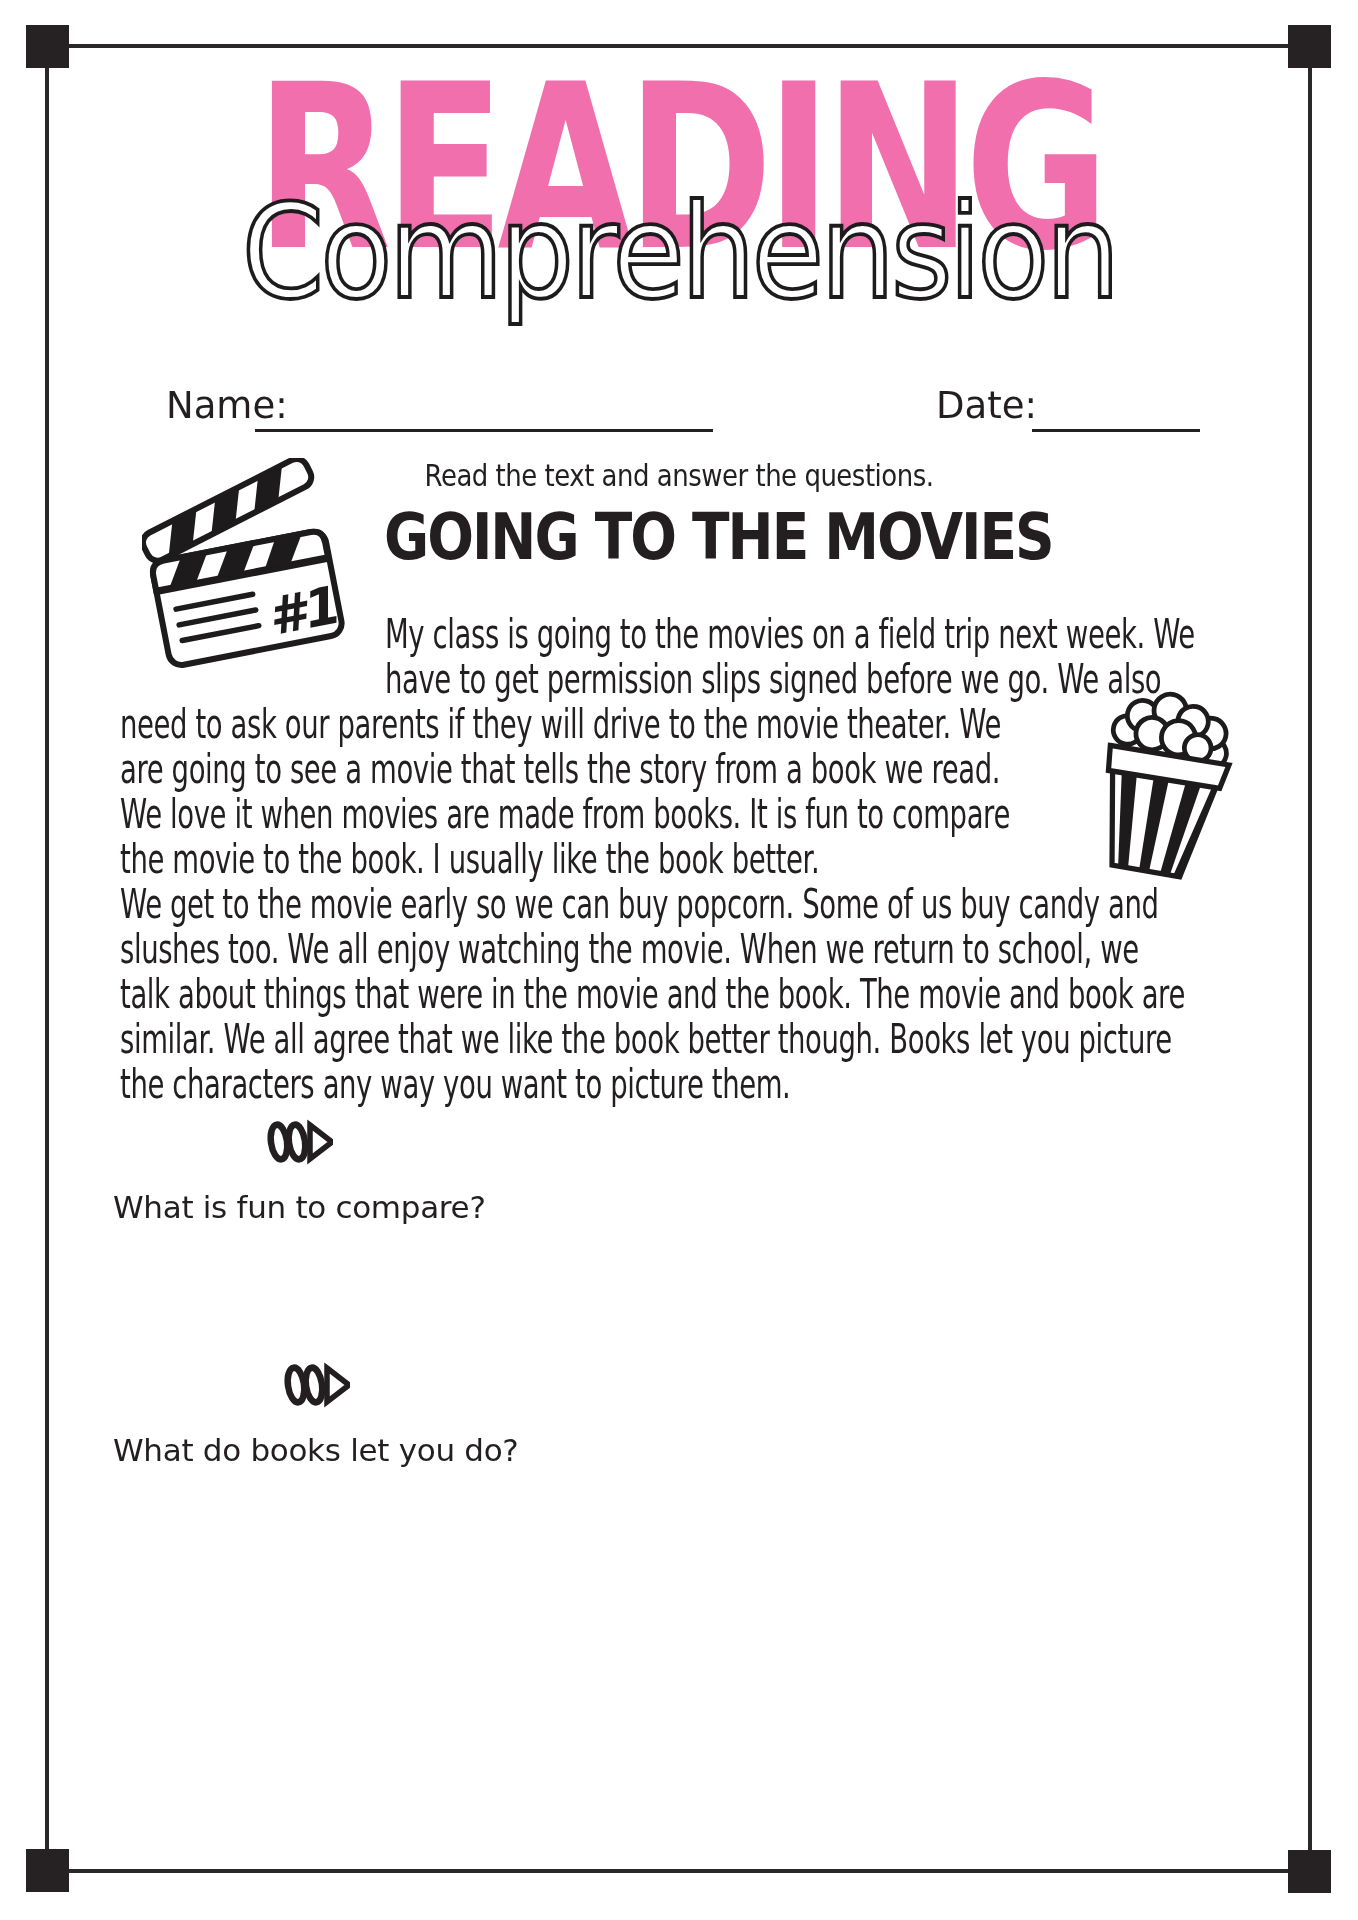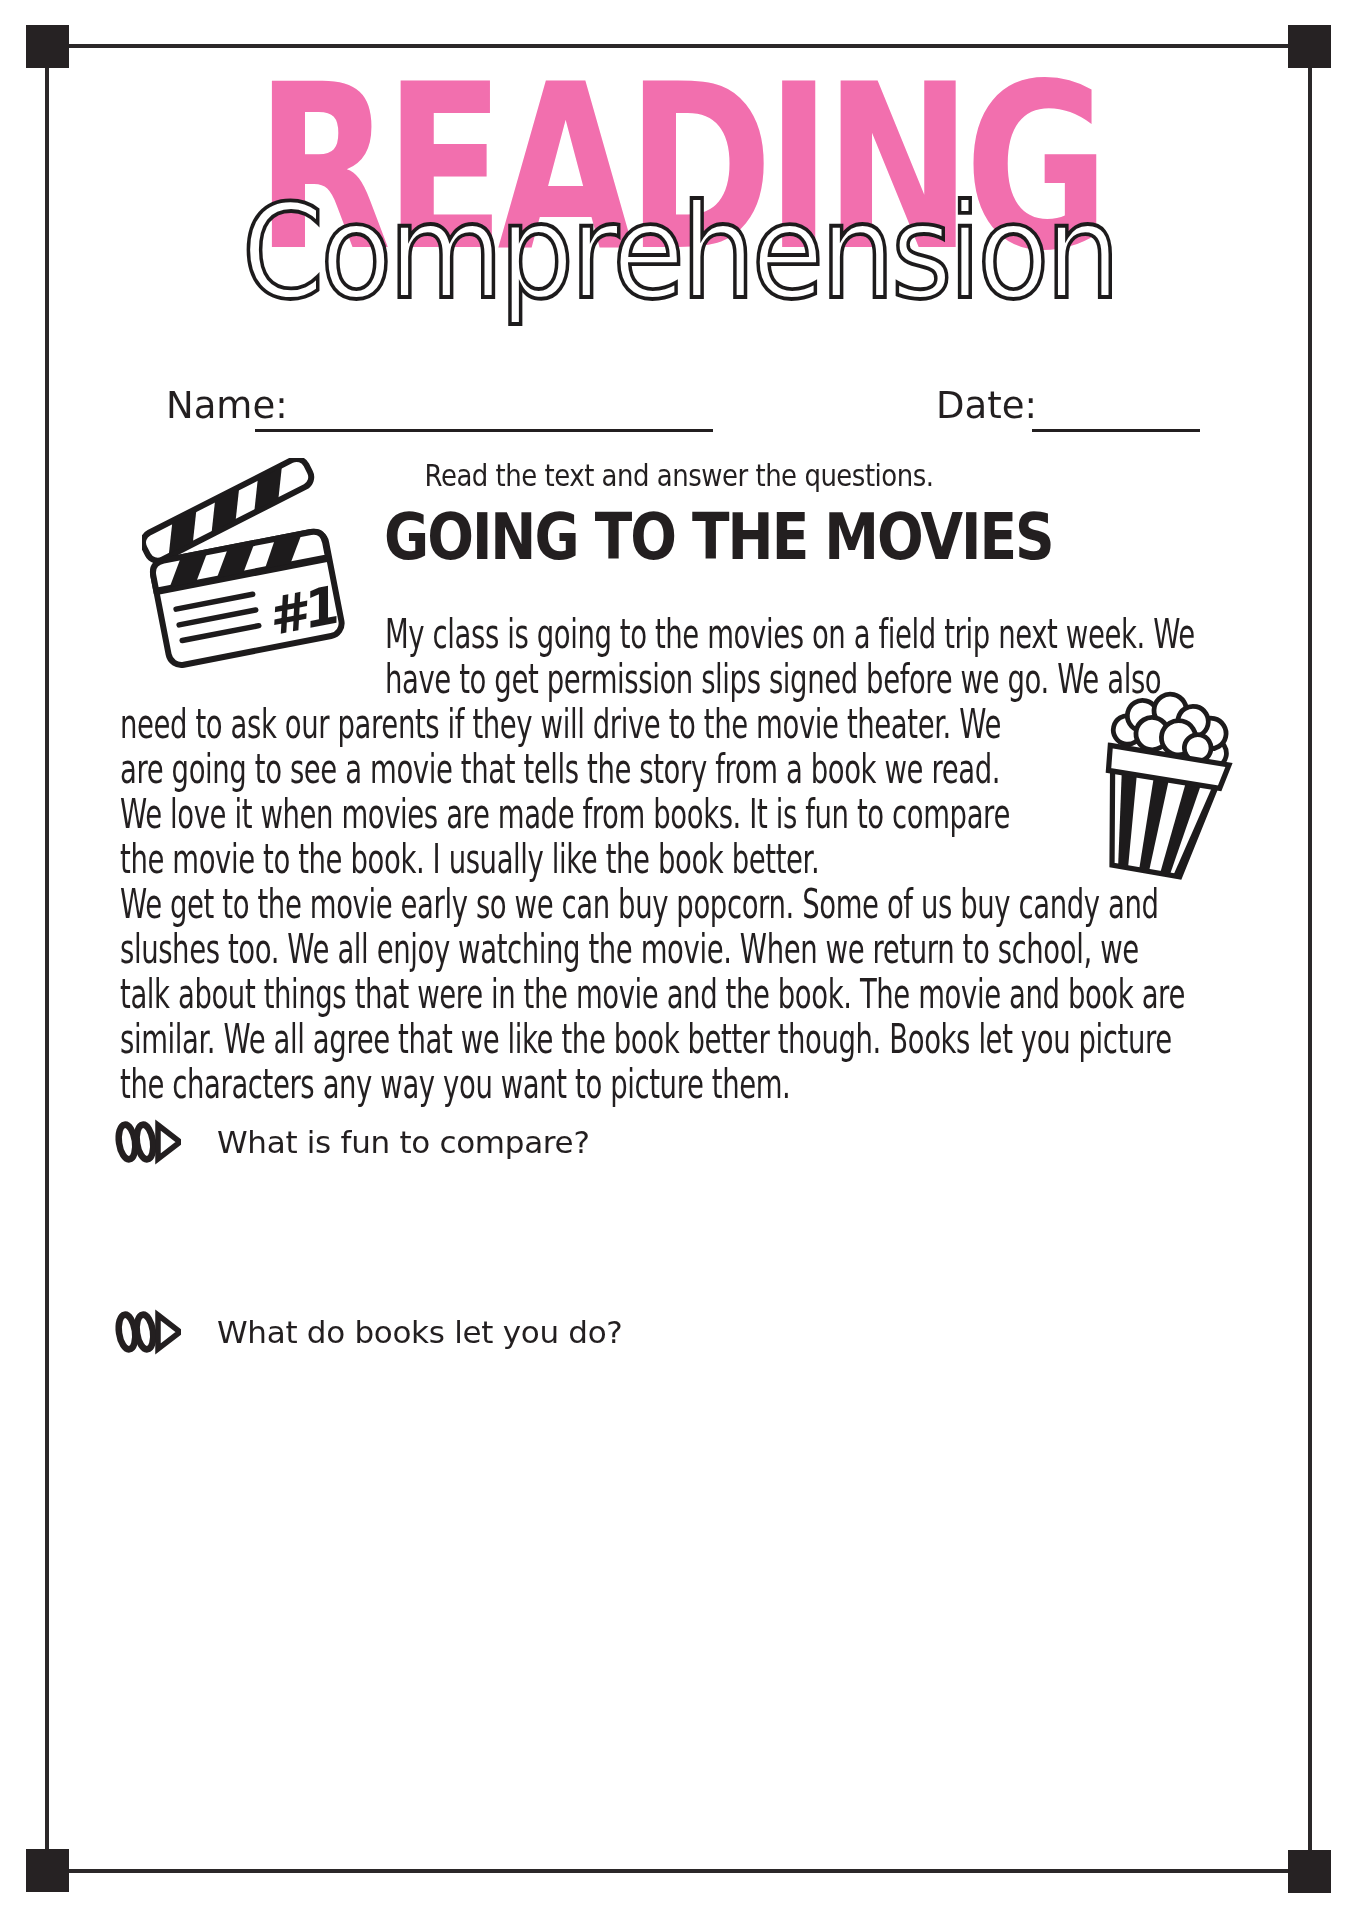--- a/index.html
+++ b/index.html
@@ -72,23 +72,23 @@
   }
   .passage-text .line{white-space:nowrap;}
   .passage-text .indent{padding-left:265px;}
 
   .clapper-wrap{position:absolute;left:142px;top:458px;width:210px;height:220px;}
   .popcorn-wrap{position:absolute;left:1082px;top:684px;width:162px;height:200px;}
 
   
   .question{
     position:absolute;left:113px;height:46px;
-    display:flex;align-items:center;gap:36px;
-  }
-  .q1{top:1119px;} .q2{top:1309px;justify-content:flex-end;} .q3{top:1491px;} .q4{top:1675px;}
+    display:flex;align-items:center;gap:24px;flex-direction:column;
+  }
+  .q1{top:1119px;} .q2{top:1362px;} .q3{top:1491px;} .q4{top:1675px;}
   .question .q-text{font-size:31px;letter-spacing:-0.3px;white-space:nowrap;}
   .q-icon{flex:0 0 auto;display:block;}
 </style>
 </head>
 <body>
 
 <div class="page">
 
   <div class="frame-line fl-top"></div>
   <div class="frame-line fl-bottom"></div>

